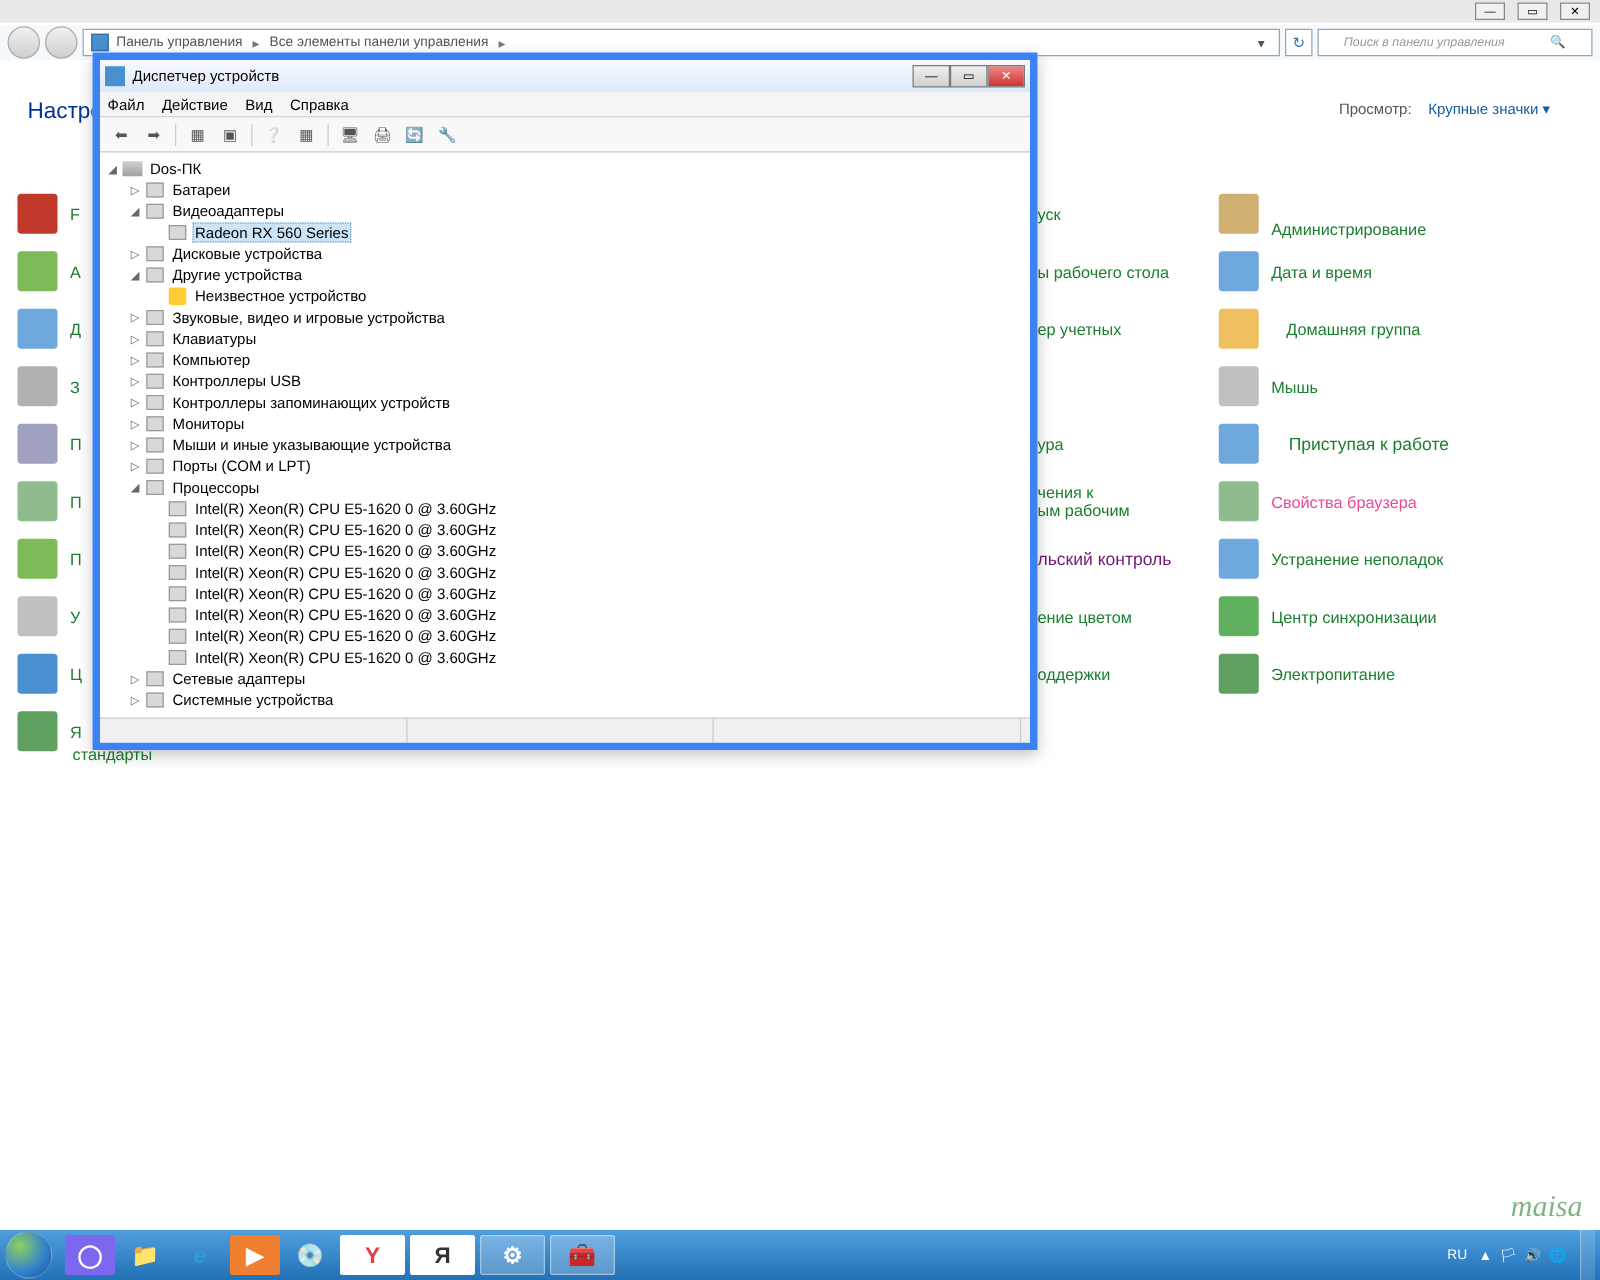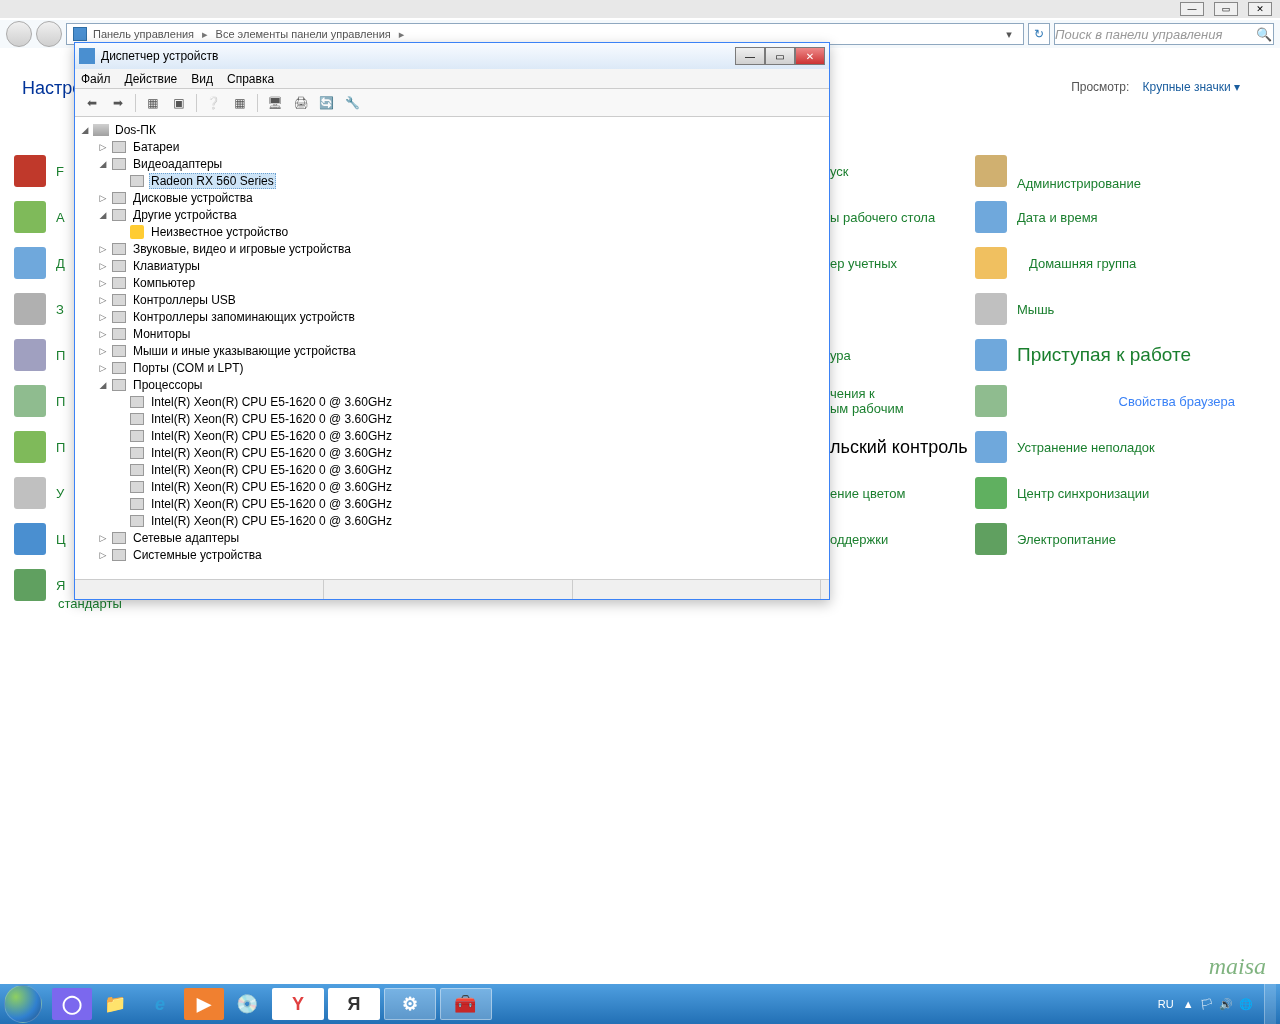--- a/index.html
+++ b/index.html
@@ -8,31 +8,31 @@
 
 .cp-titlebar { position: absolute; top: 0; left: 0; right: 0; height: 18px; background: #e8e8e8; display: flex; justify-content: flex-end; align-items: center; padding-right: 8px; gap: 10px; }
 .cp-titlebar .winbtn { width: 24px; height: 14px; border: 1px solid #888; background: #f0f0f0; font-size: 9px; display: flex; align-items: center; justify-content: center; }
 
 .cp-breadcrumb { position: absolute; top: 20px; left: 0; right: 0; height: 28px; display: flex; align-items: center; padding: 0 6px; gap: 4px; background: #f5f9fc; }
 .nav-circle { width: 26px; height: 26px; border-radius: 50%; background: linear-gradient(#f0f0f0,#cfcfcf); border: 1px solid #aaa; }
 .bc-field { flex: 1; height: 22px; border: 1px solid #8fa8c0; background: #fff; display: flex; align-items: center; padding: 0 6px; color: #555; font-size: 11px; gap: 6px; }
 .bc-sep { color: #777; margin: 0 2px; }
 .bc-dd { width: 16px; text-align: center; color: #555; }
 .refresh-btn { width: 22px; height: 22px; border: 1px solid #8fa8c0; background: #fff; display:flex;align-items:center;justify-content:center; color:#2e78b6; }
-.search-field { width: 220px; height: 22px; border: 1px solid #8fa8c0; background: #fff; display: flex; align-items: center; padding: 0 0; color: #999; font-style: italic; font-size: 13px; }
+.search-field { width: 220px; height: 22px; border: 1px solid #8fa8c0; background: #fff; display: flex; align-items: center; padding: 0 20px; color: #999; font-style: italic; font-size: 10px; }
 .search-field .mag { margin-left: auto; color: #3b7fb6; font-style: normal; }
 
 .cp-heading { position: absolute; top: 78px; left: 22px; color: #003399; font-size: 18px; }
 .cp-view { position: absolute; top: 80px; right: 40px; color: #3b7fb6; font-size: 12px; }
 .cp-view-label { color: #555; margin-right: 10px; }
 
 .standalone { position: absolute; left: 58px; top: 596px; color: #1a7f2e; font-size: 13px; }
 
 
-.dm-window { position: absolute; top: 42px; left: 74px; width: 756px; height: 558px; border: 1px solid #3b82f6; background: #fff; box-shadow: 0 4px 12px rgba(0,0,0,0.25); display: flex; flex-direction: column; }
+.dm-window { position: absolute; top: 42px; left: 74px; width: 756px; height: 558px; border: 6px solid #3b82f6; background: #fff; box-shadow: 0 4px 12px rgba(0,0,0,0.25); display: flex; flex-direction: column; }
 .dm-titlebar { height: 26px; background: linear-gradient(#f8fbff,#dce9f7); display: flex; align-items: center; padding: 0 4px; }
 .dm-titlebar .ticon { width: 16px; height: 16px; background: #4a8fd0; margin-right: 6px; }
 .dm-title { font-size: 12px; color: #000; flex: 1; }
 .dm-winbtns { display: flex; gap: 0; }
 .dm-winbtn { width: 30px; height: 18px; border: 1px solid #7a7a7a; display:flex; align-items:center; justify-content:center; font-size: 10px; }
 .dm-winbtn.min { background: linear-gradient(#f0f0f0,#d0d0d0); }
 .dm-winbtn.max { background: linear-gradient(#f0f0f0,#d0d0d0); }
 .dm-winbtn.close { background: linear-gradient(#e88,#c33); color: #fff; }
 
 .dm-menubar { height: 20px; background: #f5f5f5; border-bottom: 1px solid #ccc; display: flex; align-items: center; padding: 0 6px; gap: 14px; font-size: 12px; }
@@ -158,21 +158,21 @@
     <div style="display: flex; align-items: center; gap: 10px; height: 46px; color: rgb(26, 127, 46); font-size: 13px;">
       <span style="white-space: pre-line;"></span>
     </div>
     <div style="display: flex; align-items: center; gap: 10px; height: 46px; color: rgb(26, 127, 46); font-size: 13px;">
       <span style="white-space: pre-line;">ура</span>
     </div>
     <div style="display: flex; align-items: center; gap: 10px; height: 46px; color: rgb(26, 127, 46); font-size: 13px;">
       <span style="white-space: pre-line;">чения к
 ым рабочим</span>
     </div>
-    <div style="display: flex; align-items: center; gap: 10px; height: 46px; color: #000000; font-size: 18px;">
+    <div style="display: flex; align-items: center; gap: 10px; height: 46px; color: #701a75; font-size: 14px;">
       <span style="white-space: pre-line;">льский контроль</span>
     </div>
     <div style="display: flex; align-items: center; gap: 10px; height: 46px; color: rgb(26, 127, 46); font-size: 13px;">
       <span style="white-space: pre-line;">ение цветом</span>
     </div>
     <div style="display: flex; align-items: center; gap: 10px; height: 46px; color: rgb(26, 127, 46); font-size: 13px;">
       <span style="white-space: pre-line;">оддержки</span>
     </div>
     <div style="display: flex; align-items: center; gap: 10px; height: 46px; color: rgb(26, 127, 46); font-size: 13px;">
       <span style="white-space: pre-line;"></span>
@@ -188,25 +188,25 @@
       <span style="white-space: pre-line; text-align: right;">Дата и время</span>
     </div>
     <div style="display: flex; align-items: center; gap: 22px; height: 46px; color: rgb(26, 127, 46); font-size: 13px;">
       <div style="width: 32px; height: 32px; border-radius: 3px; flex-shrink: 0; background: rgb(240, 192, 96);"></div>
       <span style="white-space: pre-line;">Домашняя группа</span>
     </div>
     <div style="display: flex; align-items: center; gap: 10px; height: 46px; color: rgb(26, 127, 46); font-size: 13px;">
       <div style="width: 32px; height: 32px; border-radius: 3px; flex-shrink: 0; background: rgb(192, 192, 192);"></div>
       <span style="white-space: pre-line;">Мышь</span>
     </div>
-    <div style="display: flex; align-items: center; gap: 10px; height: 46px; color: rgb(26, 127, 46); font-size: 19px;">
+    <div style="display: flex; align-items: center; gap: 24px; height: 46px; color: rgb(26, 127, 46); font-size: 14px;">
       <div style="width: 32px; height: 32px; border-radius: 3px; flex-shrink: 0; background: rgb(111, 168, 220);"></div>
       <span style="white-space: pre-line;">Приступая к работе</span>
     </div>
-    <div style="display: flex; align-items: center; gap: 10px; height: 46px; color: #3b82f6; font-size: 13px; justify-content: space-between;">
+    <div style="display: flex; align-items: center; gap: 10px; height: 46px; color: #ec4899; font-size: 13px;">
       <div style="width: 32px; height: 32px; border-radius: 3px; flex-shrink: 0; background: rgb(143, 188, 143);"></div>
       <span style="white-space: pre-line;">Свойства браузера</span>
     </div>
     <div style="display: flex; align-items: center; gap: 10px; height: 46px; color: rgb(26, 127, 46); font-size: 13px;">
       <div style="width: 32px; height: 32px; border-radius: 3px; flex-shrink: 0; background: rgb(111, 168, 220);"></div>
       <span style="white-space: pre-line;">Устранение неполадок</span>
     </div>
     <div style="display: flex; align-items: center; gap: 10px; height: 46px; color: rgb(26, 127, 46); font-size: 13px;">
       <div style="width: 32px; height: 32px; border-radius: 3px; flex-shrink: 0; background: rgb(96, 176, 96);"></div>
       <span style="white-space: pre-line;">Центр синхронизации</span>

